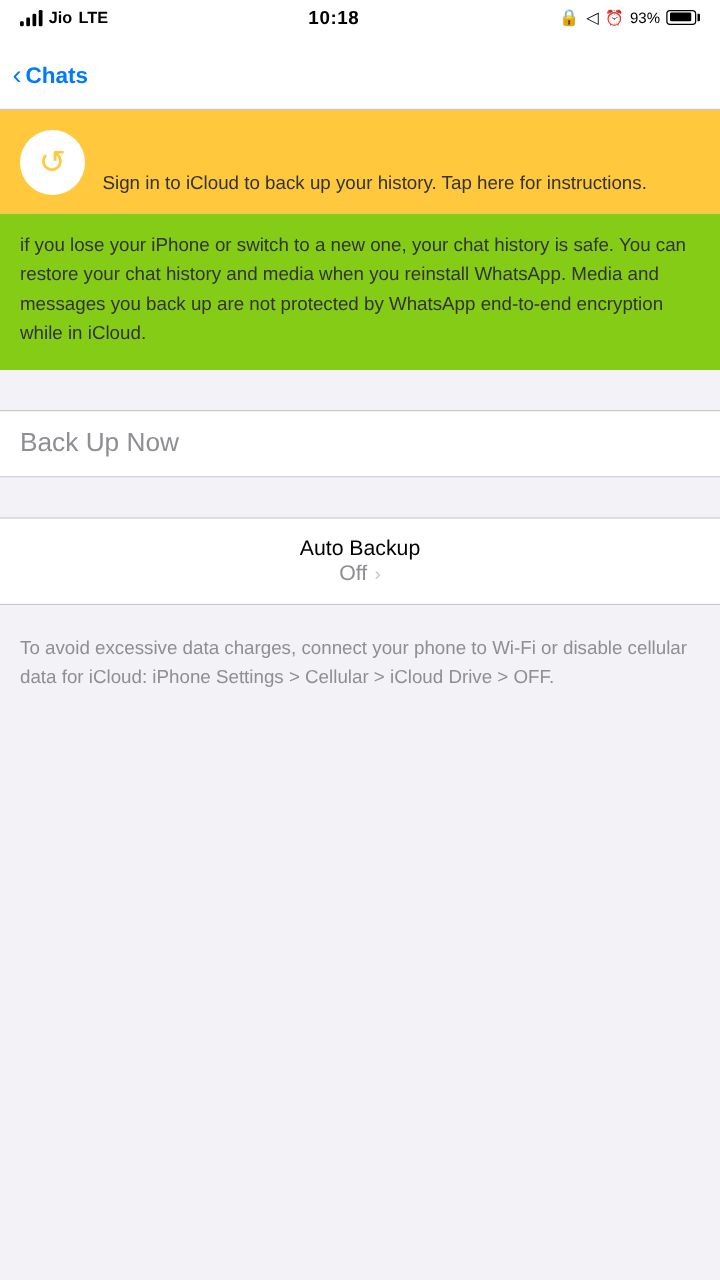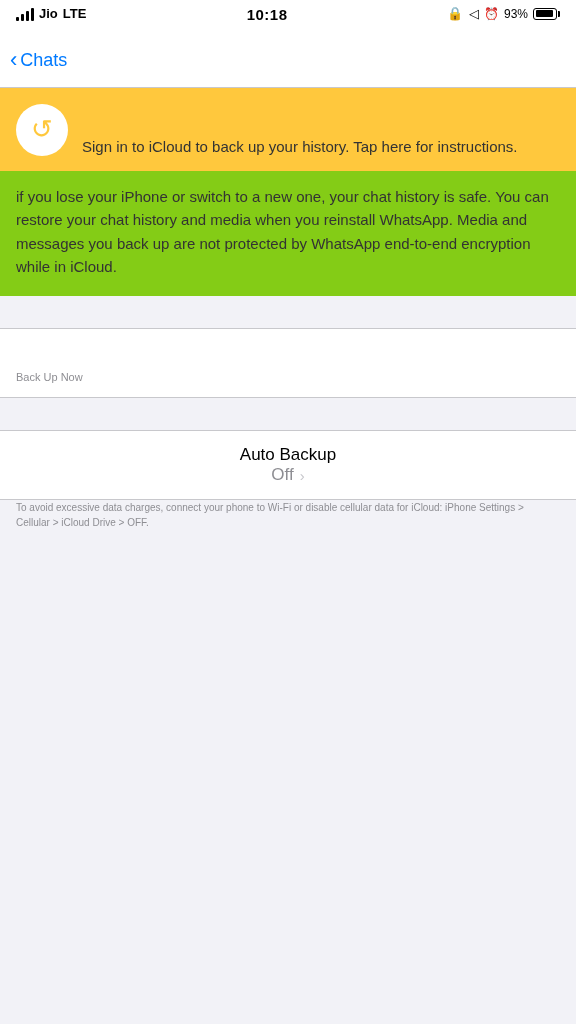--- a/index.html
+++ b/index.html
@@ -101,21 +101,21 @@
       cursor: pointer;
       gap: 3px;
     }
     .nav-back-chevron {
       font-size: 22px;
       line-height: 1;
       margin-top: -1px;
     }
     .nav-back-label {
       font-size: 18px;
-      font-weight: 400;
+      font-weight: 700;
     }
     .nav-title {
       font-size: 19px;
       font-weight: 600;
       color: #000;
     }
 
     
     .icloud-banner {
       background: #ffc83d;
@@ -222,40 +222,40 @@
 
     
     .highlighted-row {
       border: 2px solid #e53e3e !important;
       border-radius: 3px;
     }
 
     
     .footer-hint {
       padding: 0 16px 20px 16px;
-      font-size: 10px;
+      font-size: 15px;
       color: #8e8e93;
       line-height: 1.5;
       background: #f2f2f7;
+      margin-top: 24px;
     }
 
     
     .backup-now-section {
       background: #fff;
       border-top: 1px solid #c8c8cc;
       border-bottom: 1px solid #c8c8cc;
       padding: 14px 16px;
       min-height: 52px;
       display: flex;
       align-items: center;
     }
     .backup-now-label {
-      font-size: 11px;
+      font-size: 21px;
       color: #8e8e93;
-      margin-top: 28px;
     }
   </style>
 </head>
 <body>
 
 <div class="status-bar">
   <div class="status-left">
     <div class="signal-bars">
       <div class="signal-bar" style="height:4px;"></div>
       <div class="signal-bar" style="height:7px;"></div>

